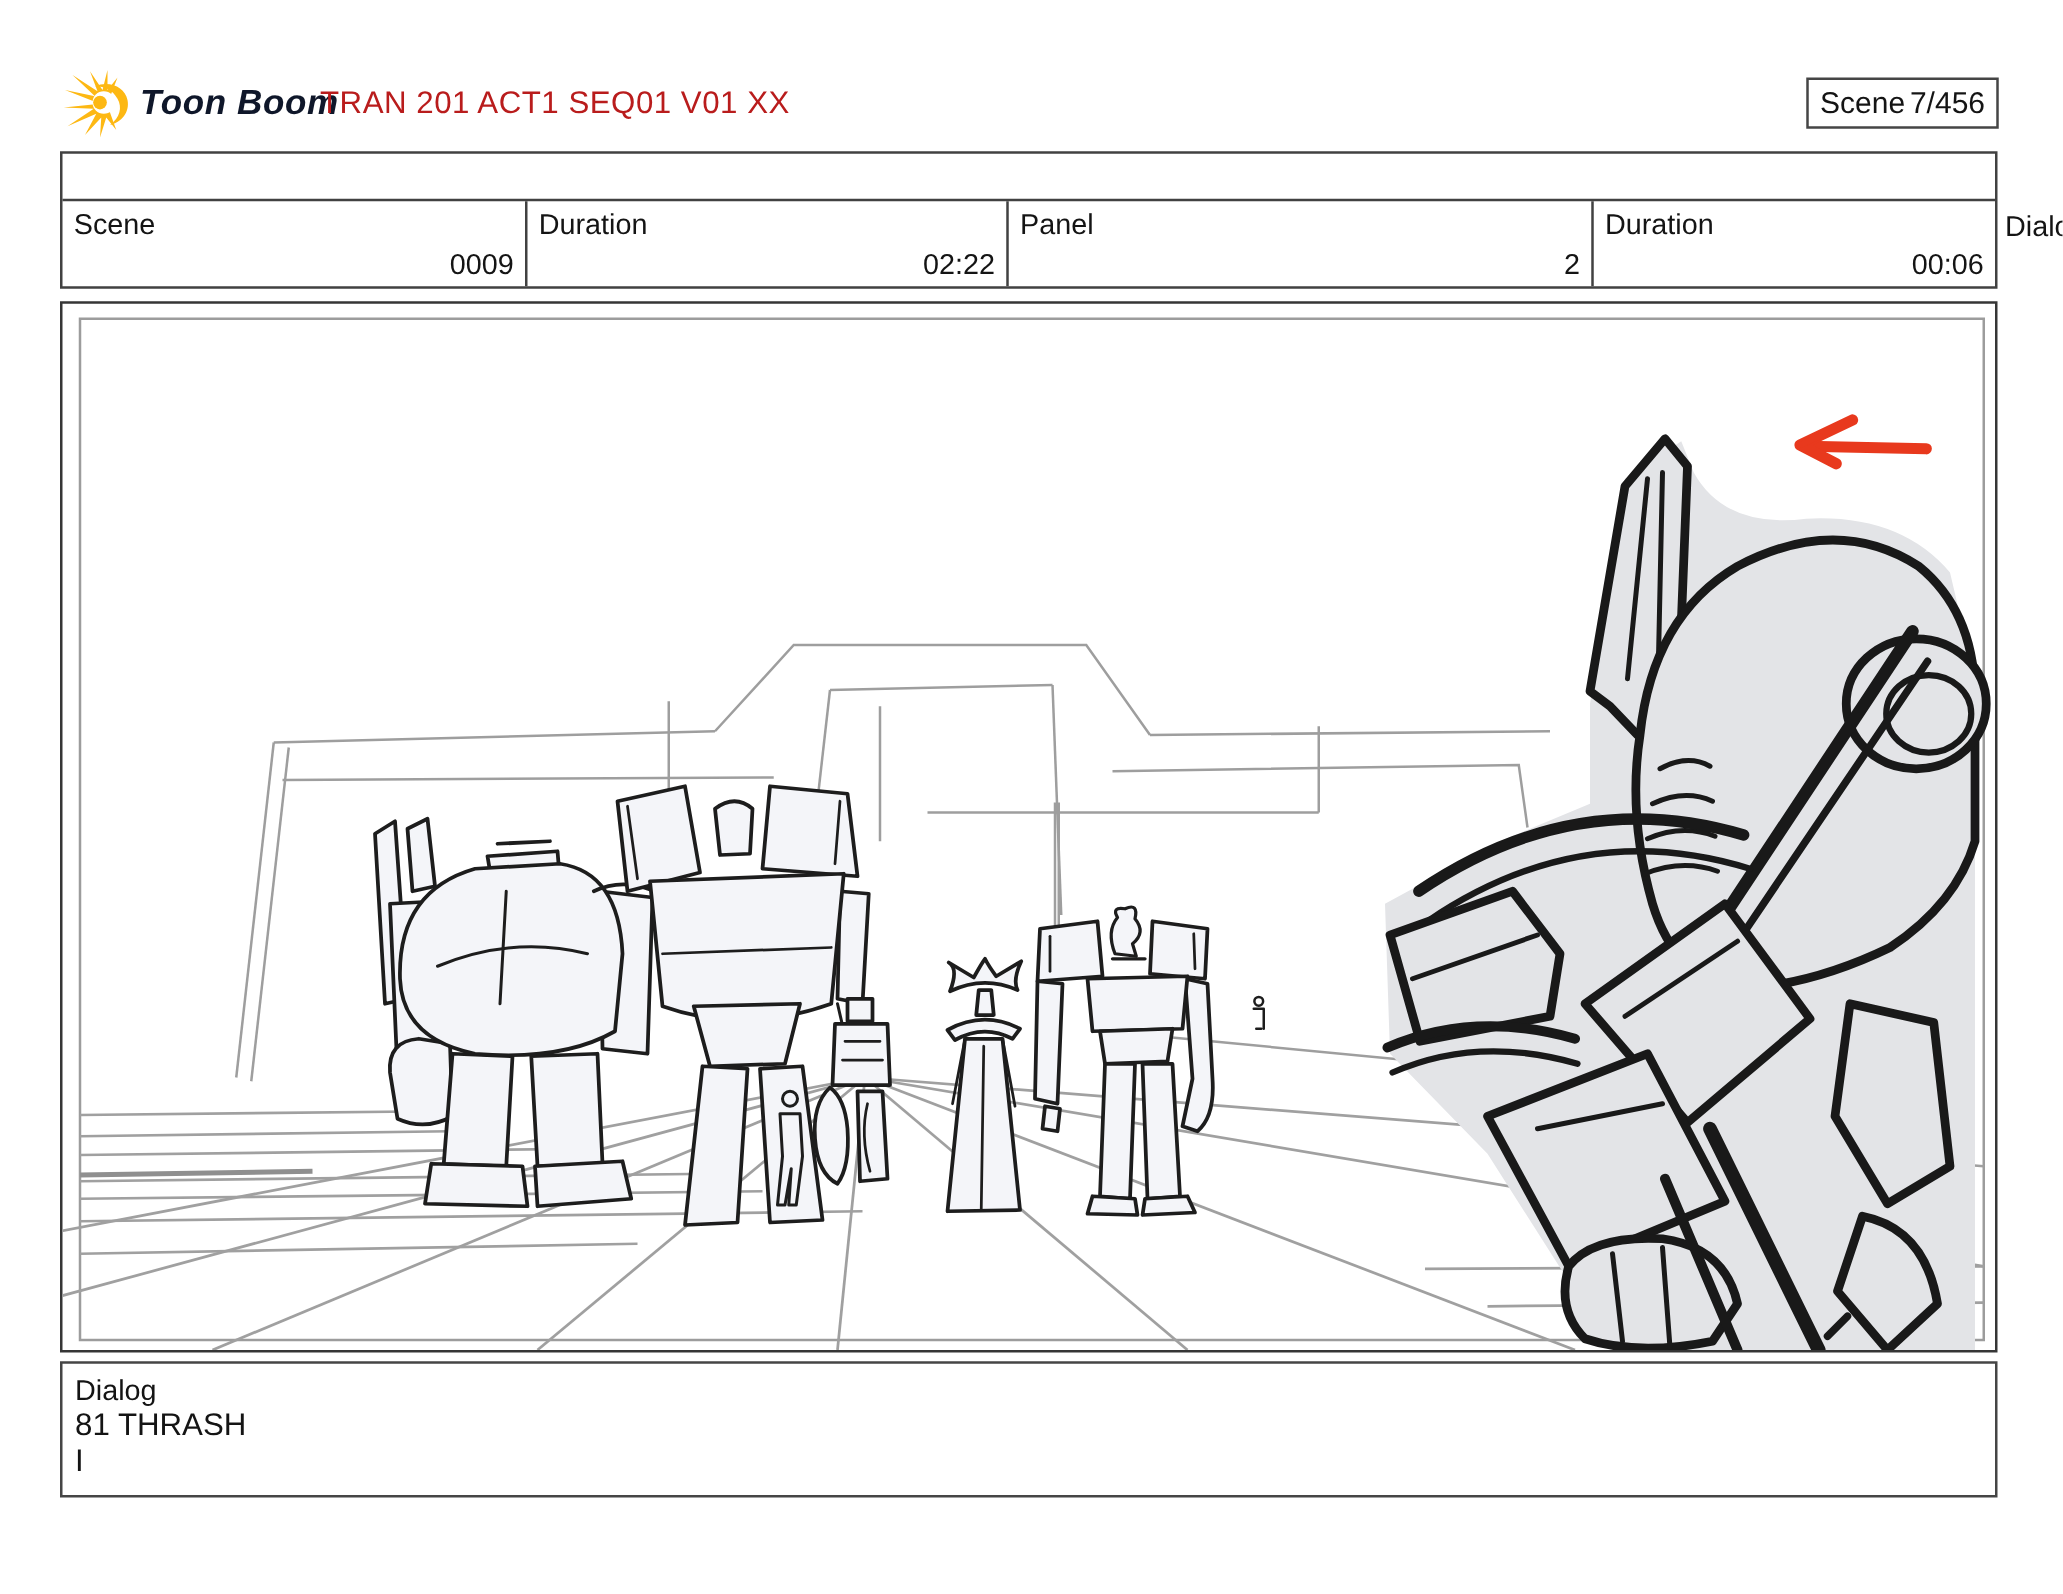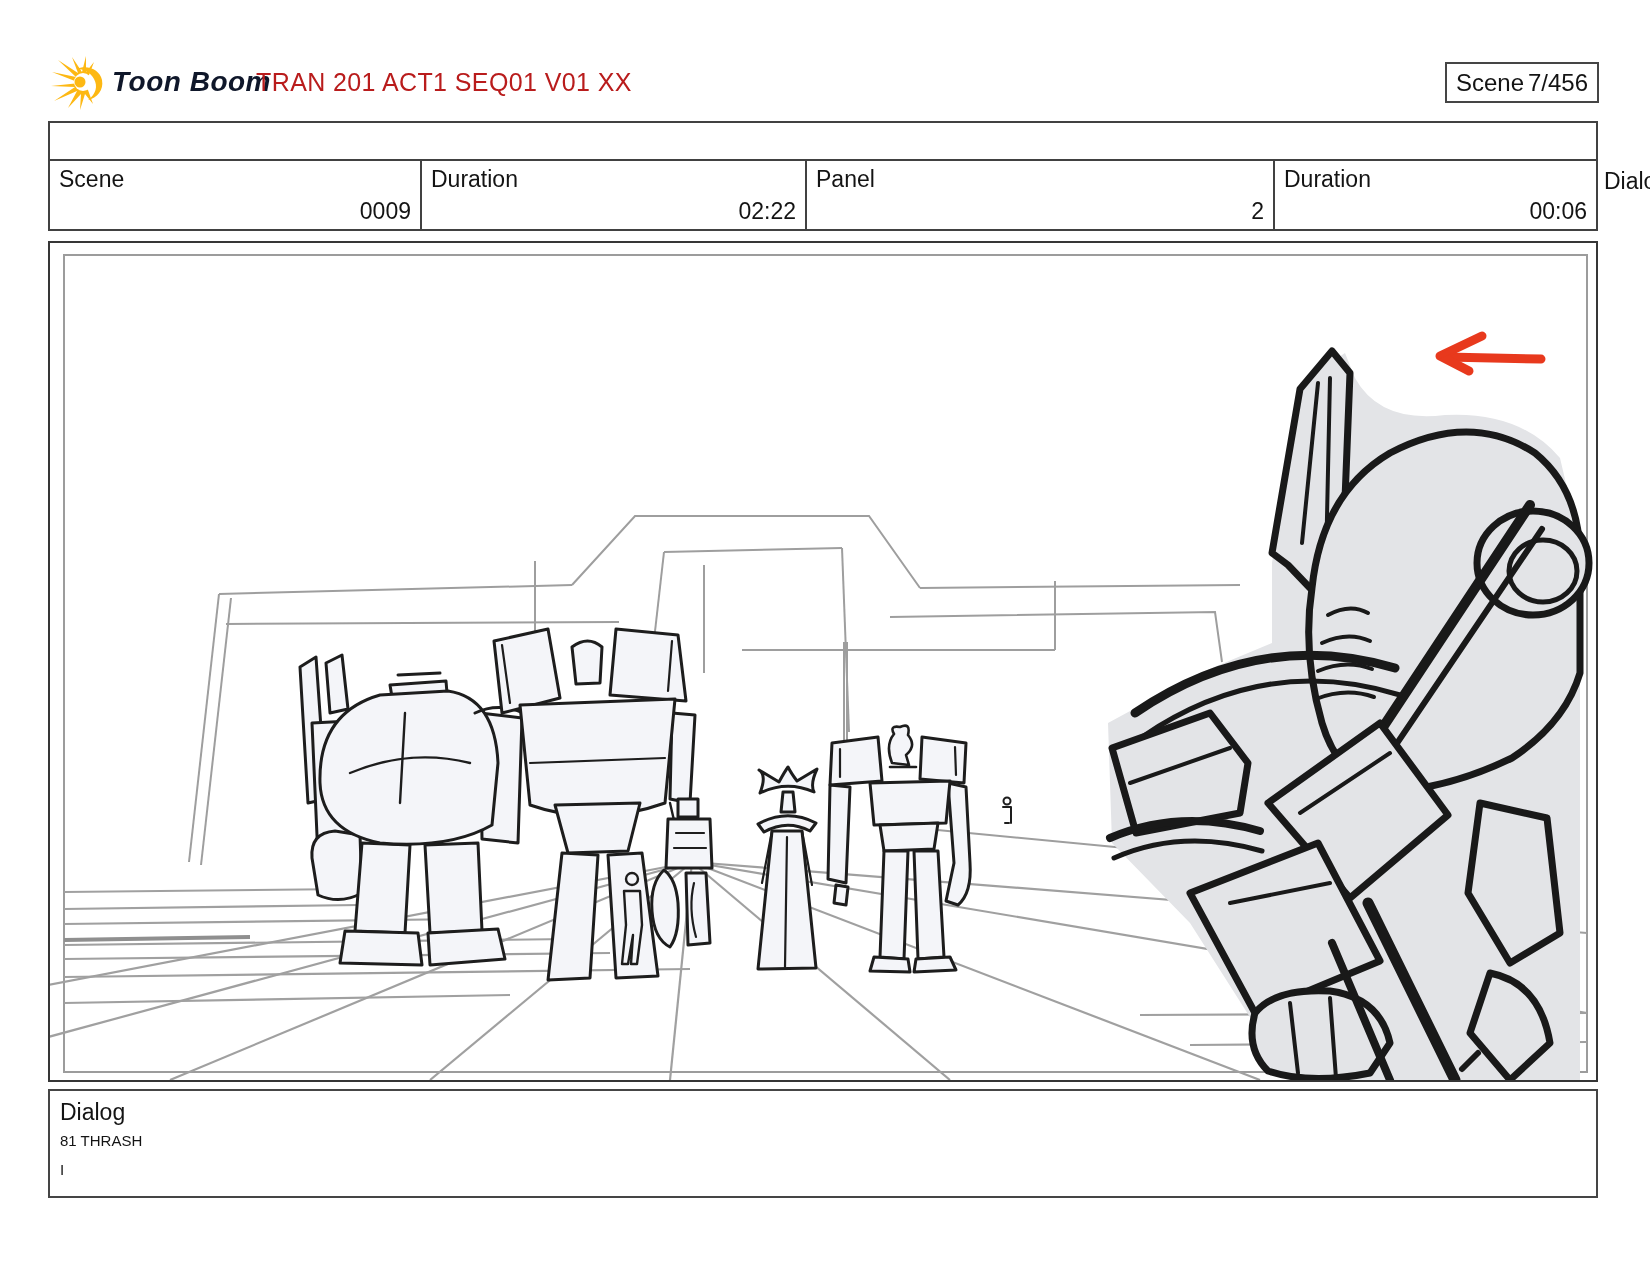--- a/index.html
+++ b/index.html
@@ -25,21 +25,21 @@
   .info-cell .val{position:absolute;bottom:4px;right:9px;font-size:23px;}
   .clipped-dialog{left:1604px;top:168px;font-size:23px;white-space:nowrap;}
   
   .panel-box{left:48px;top:241px;width:1550px;height:841px;border:2px solid #363636;
     box-sizing:border-box;background:#fff;}
   .panel-box svg{display:block;width:100%;height:100%;}
   
   .dialog-box{left:48px;top:1089px;width:1550px;height:109px;border:2px solid #454545;
     box-sizing:border-box;background:#fff;padding:8px 10px 0 10px;}
   .dialog-box .dlabel{font-size:23px;line-height:27px;}
-  .dialog-box .dline{font-size:15px;line-height:29px;}
+  .dialog-box .dline{font-size:25px;line-height:29px;}
 </style>
 </head>
 <body>
 
 <div class="abs" style="left:50px;top:56px;width:58px;height:54px;">
   <svg viewBox="0 0 58 54" width="58" height="54">
     <g fill="#fdb813">
       <path d="M30,27 L2,16 L26,21 L8,4 L28,17 L22,1 L32,16 L36,0 L36,16 L44,6 L39,19 Z"></path>
       <path d="M30,27 L1,30 L25,31 L4,45 L27,35 L18,52 L31,38 L30,54 L35,38 L43,48 L38,34 Z"></path>
       <path d="M26,13 C38,8 50,14 52,24 C54,34 47,42 38,44 C46,38 48,30 44,23 C40,16 34,13 26,13 Z"></path>

